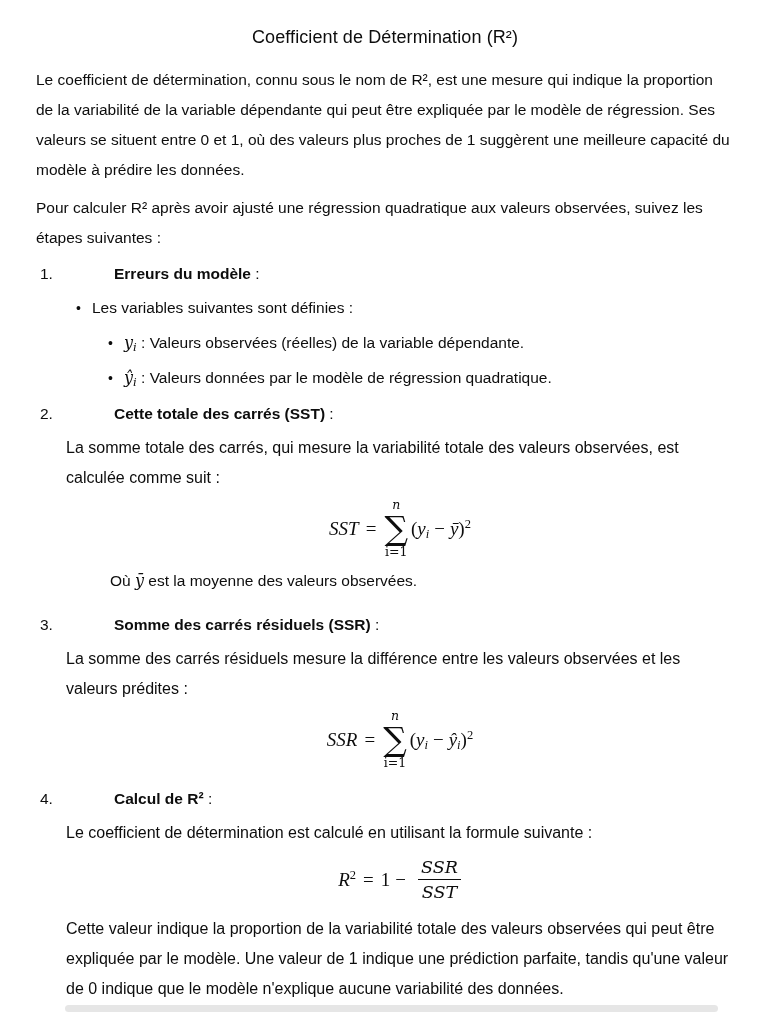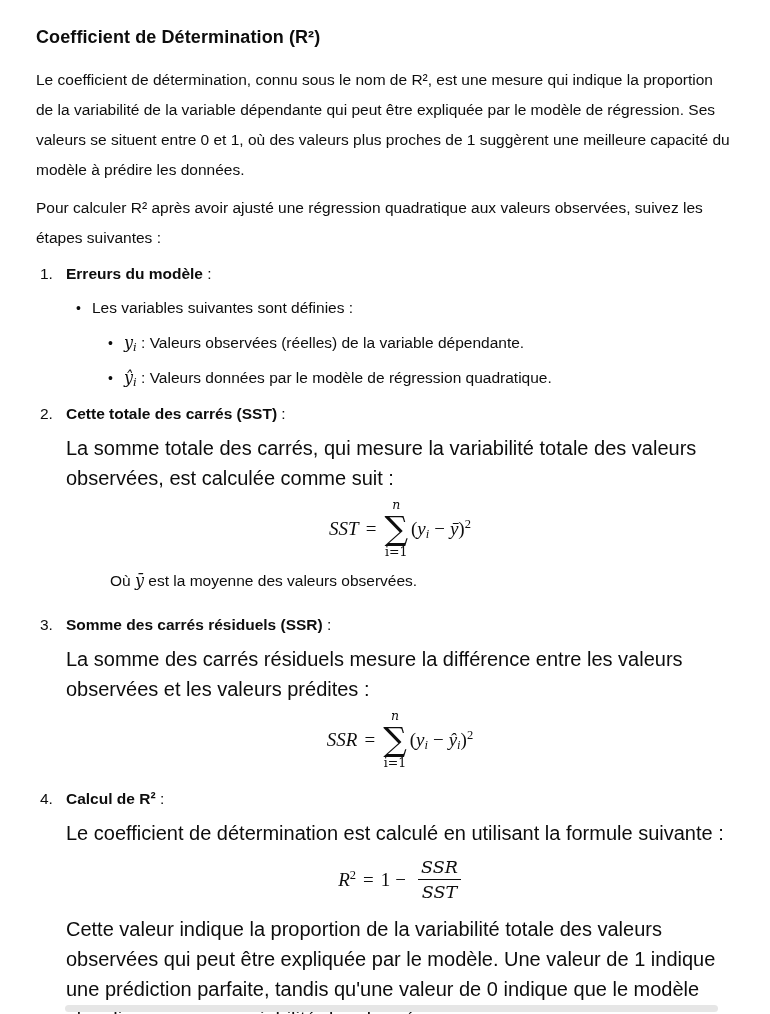--- a/index.html
+++ b/index.html
@@ -6,24 +6,25 @@
   html, body { width: 770px; height: 1014px; background: #ffffff; overflow: hidden; }
   body {
     font-family: "Liberation Sans", sans-serif;
     color: #0d0d0d;
     position: relative;
   }
   .doc { padding: 26px 36px 0 36px; }
 
   h1.title {
     font-size: 18px;
-    font-weight: 700;
+    font-weight: 400;
     line-height: 22px;
     margin-bottom: 17px;
     letter-spacing: 0.1px;
+    text-align: center;
   }
   p.body-text {
     font-size: 15.5px;
     line-height: 30px;
   }
   .mb8  { margin-bottom: 8px; }
   .mb6  { margin-bottom: 6px; }
 
   
   .step { position: relative; padding-left: 30px; }
@@ -32,22 +33,22 @@
     left: 4px;
     top: 0;
     font-size: 15.5px;
     line-height: 30px;
   }
   .step-head {
     font-size: 15.5px;
     line-height: 30px;
     margin-bottom: 4px;
   }
-  .step-head b { font-weight: 700; }
-  .step-body { font-size: 20px; line-height: 30px; }
+  .step-head b { font-weight: 700; margin-left: 48px; }
+  .step-body { font-size: 16px; line-height: 30px; }
 
   
   .bullet-row { display: flex; margin-bottom: 5px; font-size: 15.5px; line-height: 30px; }
   .lvl1 { padding-left: 10px; }
   .lvl2 { padding-left: 42px; }
   .bullet-glyph { width: 16px; flex-shrink: 0; font-size: 14px; line-height: 30px; }
 
   
   .mi {
     font-family: "DejaVu Serif", serif;

